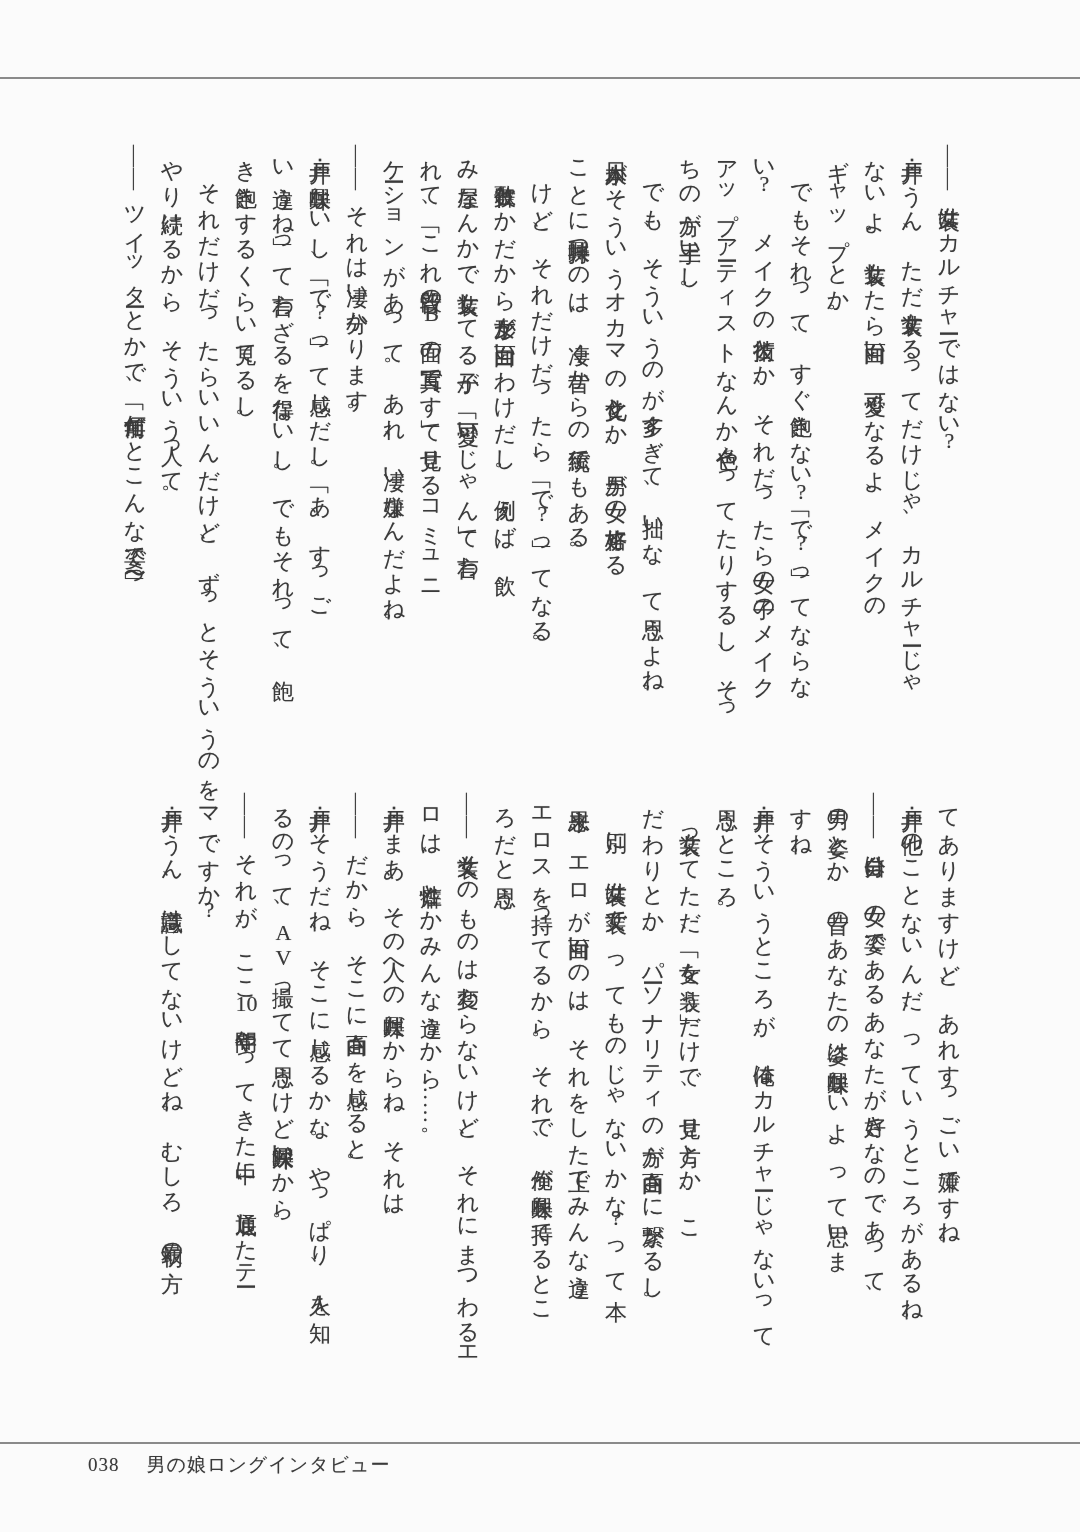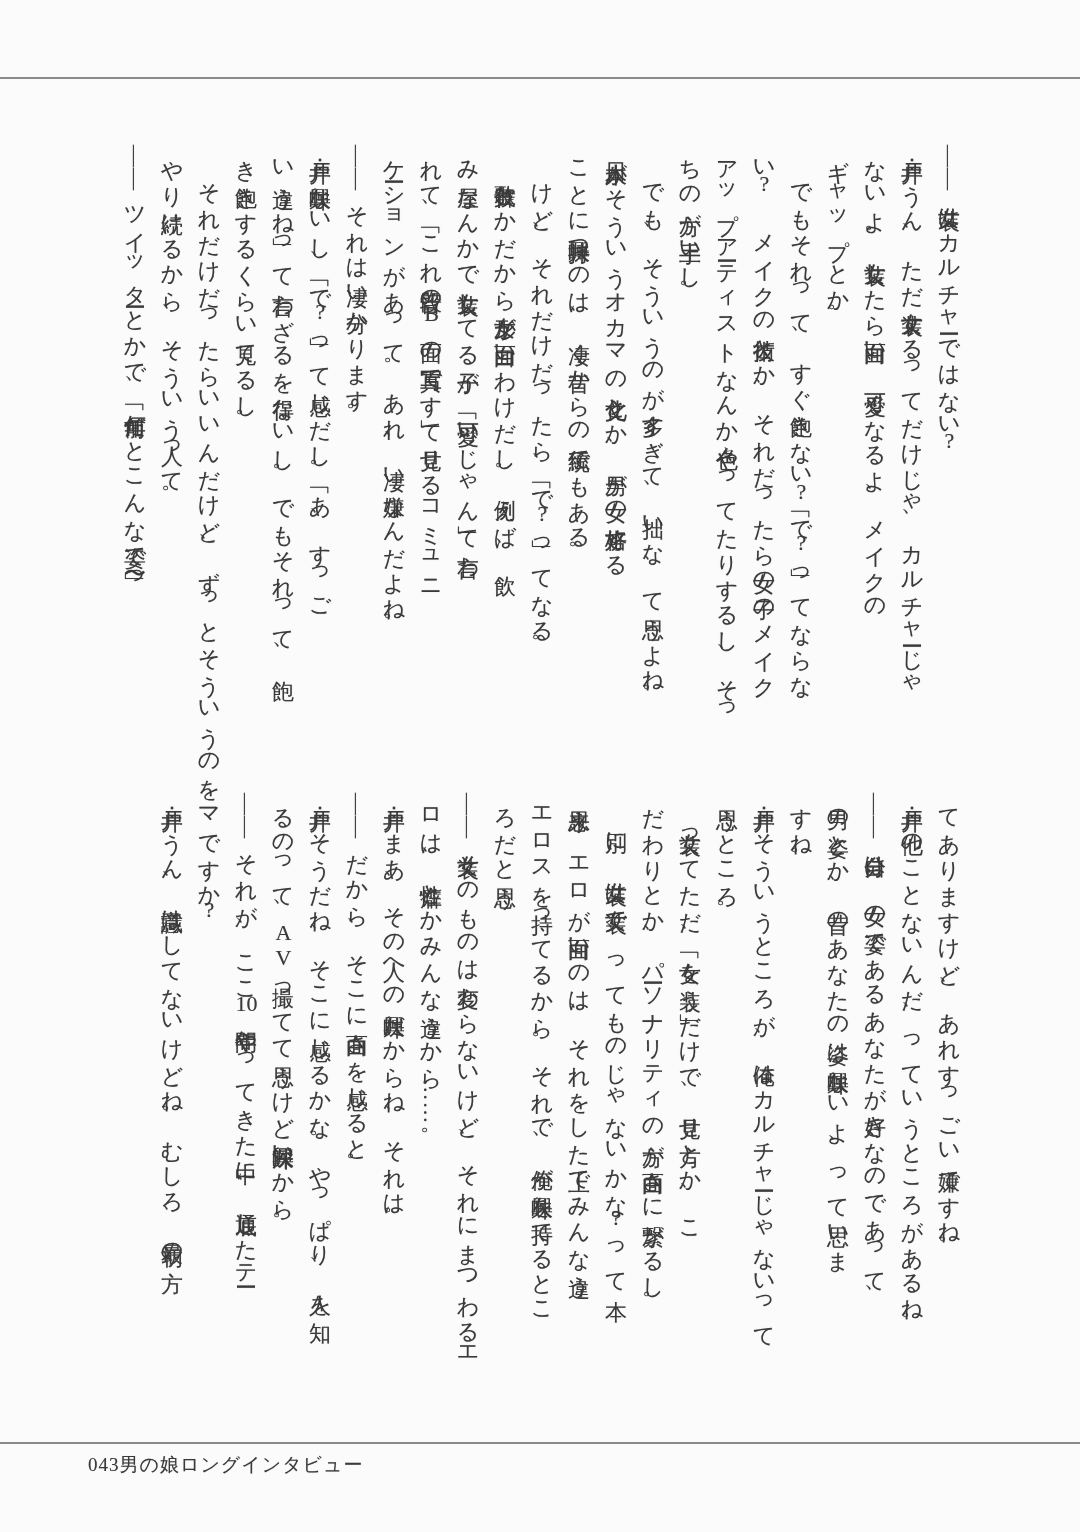--- a/index.html
+++ b/index.html
@@ -53,30 +53,30 @@
 
   .footer-text {
     position: absolute;
     top: 1452px;
     left: 88px;
     font-size: 19px;
     color: var(--text-color, #3a3a3a);
     text-shadow: 0 0 0.8px rgba(70,70,70,0.4);
     letter-spacing: 1px;
   }
-  .footer-text .running-title { }
+  .footer-text .running-title { margin-left: 27px; }
 </style>
 </head>
 <body>
 
 <div class="page" style="background: rgb(251, 251, 251);">
   <div class="rule top-rule"></div>
 
   <section class="vtext block-top" id="top-block"><div class="col">——女装はカルチャーではない<span class="up">?</span></div><div class="col">井戸：うん、ただ女装するってだけじゃ、カルチャーじゃ</div><div class="col">ないよ。女装したら面白い、可愛くなるよ、メイクの</div><div class="col">ギャップとか。</div><div class="col">　でもそれって、すぐ飽きない<span class="up">?</span>「で<span class="up">?</span>」ってならな</div><div class="col">い<span class="up">?</span>　メイクの技術とか、それだったら女の子のメイク</div><div class="col">アップアーティストなんか色々やってたりするし、そっ</div><div class="col">ちの方が上手いし。</div><div class="col">　でも、そういうのが多すぎて、拙いな、て思うよね。</div><div class="col">日本人がそういうオカマの文化とか、男が女の格好する</div><div class="col">ことに興味持つのは、凄く昔からの伝統でもある。</div><div class="col">　けど、それだけだったら、「で<span class="up">?</span>」ってなる。</div><div class="col">　歌舞伎とかだから女形が面白いわけだし。例えば、飲</div><div class="col">み屋なんかで女装してる子が、「可愛いじゃん」て言わ</div><div class="col">れて、「これ普段の<span class="up">B</span>面の写真です」て見せるコミュニ</div><div class="col">ケーションがあって。あれ、凄い嫌なんだよね。</div><div class="col">——それは凄い分かります。</div><div class="col">井戸：興味ないし、「で<span class="up">?</span>」って感じだし。「あ、すっご</div><div class="col">い違うね」って言わざるを得ないし。でもそれって、飽</div><div class="col">き飽きするくらい見てるし。</div><div class="col">　それだけだったらいいんだけど、ずっとそういうのを</div><div class="col">やり続けるから、そういう人って。</div><div class="col">——ツイッターとかで、「何年前だとこんな姿で〜」っ</div></section>
 
   <section class="vtext block-bottom" id="bottom-block"><div class="col">てありますけど、あれすっごい嫌ですね。</div><div class="col">井戸：他のことないんだ、っていうところがあるね。</div><div class="col">——自分は、女の姿であるあなたが好きなのであって、</div><div class="col">男の姿とか、昔のあなたの姿は興味ないよ、って思いま</div><div class="col">すね。</div><div class="col">井戸：そういうところが、俺はカルチャーじゃないって</div><div class="col">思うところ。</div><div class="col">　女装ってただ、「女を装う」だけで、見せ方とか、こ</div><div class="col">だわりとか、パーソナリティの方が面白さに繋がるし。</div><div class="col">　別に、女装は女装で、ってものじゃないかな<span class="up">?</span>って本</div><div class="col">来思う。エロが面白いのは、それをした上でみんな違う</div><div class="col">エロスを持ってるから。それで、俺が興味を持てるとこ</div><div class="col">ろだと思う。</div><div class="col">——女装そのものは変わらないけど、それにまつわるエ</div><div class="col">ロは、性癖とかみんな違うから……。</div><div class="col">井戸：まあ、その人への興味だからね、それは。</div><div class="col">——だから、そこに面白さを感じると。</div><div class="col">井戸：そうだね、そこに感じるかな。やっぱり、人を知</div><div class="col">るのって、<span class="up">AV</span>撮ってて思うけど興味深いから。</div><div class="col">——それが、ここ<span class="tcy">10</span>年間やってきた中に、通底したテー</div><div class="col">マですか<span class="up">?</span></div><div class="col">井戸：うん、意識はしてないけどね。むしろ、最初の方</div></section>
 
   <div class="rule footer-rule"></div>
 
   <div class="footer-text">
-    <span class="pagenum">043</span><span class="running-title">男の娘ロングインタビュー</span>
+    <span class="pagenum">038</span><span class="running-title">男の娘ロングインタビュー</span>
   </div>
 </div>
 
 </body></html>

